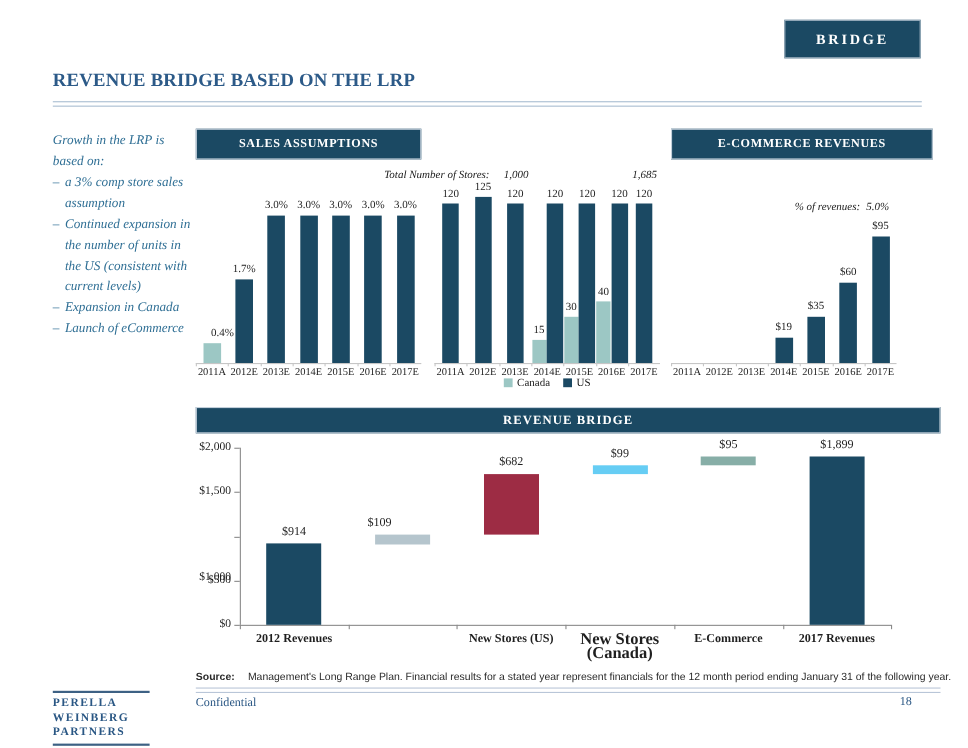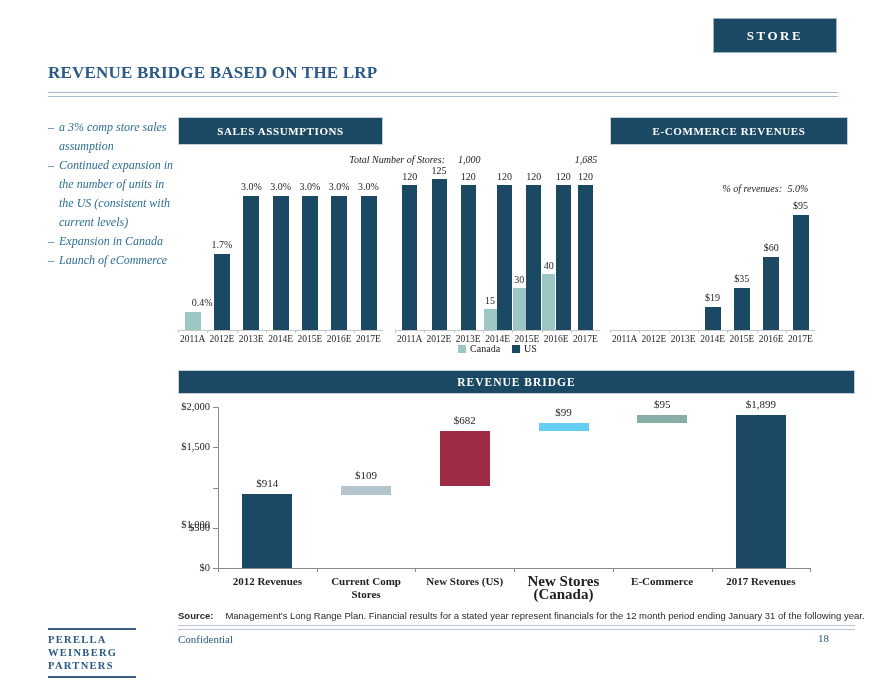--- a/index.html
+++ b/index.html
@@ -39,26 +39,27 @@
         border-bottom:2px solid #3d6184;padding:3px 0 4px;color:#2a5784;font-weight:bold;
         font-size:10.5px;letter-spacing:1.3px;line-height:13px;}
   .confidential{position:absolute;left:178px;top:633px;font-size:11px;color:#2a5784;}
   .pagenum{position:absolute;left:818px;top:632px;font-size:11px;color:#2a5784;}
 </style>
 </head>
 <body>
 
 <div class="page">
 
-  <div class="draft">STORE</div>
+  <div class="draft">BRIDGE</div>
 
   <h1 class="title">REVENUE BRIDGE BASED ON THE LRP</h1>
   <div class="dbl-rule title-rule"></div>
 
   <div class="sidebar">
+    <div>Growth in the LRP is based on:</div>
     <div id="sidebar-bullets">
         <div class="bullet"><span class="dash">–</span><span>a 3% comp store sales assumption</span></div>
         <div class="bullet"><span class="dash">–</span><span>Continued expansion in the number of units in the US (consistent with current levels)</span></div>
         <div class="bullet"><span class="dash">–</span><span>Expansion in Canada</span></div>
         <div class="bullet"><span class="dash">–</span><span>Launch of eCommerce</span></div>
       </div>
   </div>
 
   <div class="panel" id="panel-comp" style="left:178px;top:117px;width:205px;height:248px;">
     <div class="phead">
@@ -191,22 +192,21 @@
       <div style="position: absolute; left: 138.7px; top: 198px; width: 1px; height: 4px; background: rgb(138, 138, 138);"></div>
       <div style="position: absolute; left: 237.4px; top: 198px; width: 1px; height: 4px; background: rgb(138, 138, 138);"></div>
       <div style="position: absolute; left: 336.1px; top: 198px; width: 1px; height: 4px; background: rgb(138, 138, 138);"></div>
       <div style="position: absolute; left: 434.8px; top: 198px; width: 1px; height: 4px; background: rgb(138, 138, 138);"></div>
       <div style="position: absolute; left: 533.5px; top: 198px; width: 1px; height: 4px; background: rgb(138, 138, 138);"></div>
       <div style="position: absolute; left: 632.2px; top: 198px; width: 1px; height: 4px; background: rgb(138, 138, 138);"></div>
       <div style="position: absolute; left: 64.3px; top: 124px; width: 50px; height: 74px; background: rgb(27, 73, 99);"></div>
       <div style="position: absolute; left: 57.3px; top: 107px; width: 64px; text-align: center; font-size: 11px;">$914</div>
       <div style="position: absolute; left: 35px; top: 205px; width: 108.7px; text-align: center; font-size: 11px; font-weight: bold; line-height: 13px;">2012 Revenues</div>
       <div style="position: absolute; left: 163px; top: 116px; width: 50px; height: 9px; background: rgb(181, 197, 205);"></div>
-      <div style="position: absolute; left: 156px; top: 99px; width: 64px; text-align: center; font-size: 11px;">$109</div>
-      <div style="position: absolute; left: 133.7px; top: 205px; width: 108.7px; text-align: center; font-size: 11px; font-weight: bold; line-height: 13px;">Current Comp<br>Stores</div>
+      <div style="position: absolute; left: 156px; top: 99px; width: 64px; text-align: left; font-size: 11px;">$109</div>
       <div style="position: absolute; left: 261.8px; top: 61px; width: 50px; height: 55px; background: rgb(157, 44, 68);"></div>
       <div style="position: absolute; left: 254.8px; top: 44px; width: 64px; text-align: center; font-size: 11px;">$682</div>
       <div style="position: absolute; left: 232.4px; top: 205px; width: 108.7px; text-align: center; font-size: 11px; font-weight: bold; line-height: 13px;">New Stores (US)</div>
       <div style="position: absolute; left: 360.5px; top: 53px; width: 50px; height: 8px; background: rgb(102, 205, 244);"></div>
       <div style="position: absolute; left: 353.5px; top: 36px; width: 64px; text-align: center; font-size: 11px;">$99</div>
       <div style="position: absolute; left: 331.1px; top: 205px; width: 108.7px; text-align: center; font-size: 15px; font-weight: bold; line-height: 13px;">New Stores<br>(Canada)</div>
       <div style="position: absolute; left: 459.2px; top: 45px; width: 50px; height: 8px; background: rgb(135, 174, 167);"></div>
       <div style="position: absolute; left: 452.2px; top: 28px; width: 64px; text-align: center; font-size: 11px;">$95</div>
       <div style="position: absolute; left: 429.8px; top: 205px; width: 108.7px; text-align: center; font-size: 11px; font-weight: bold; line-height: 13px;">E-Commerce</div>
       <div style="position: absolute; left: 557.9px; top: 45px; width: 50px; height: 153px; background: rgb(27, 73, 99);"></div>

